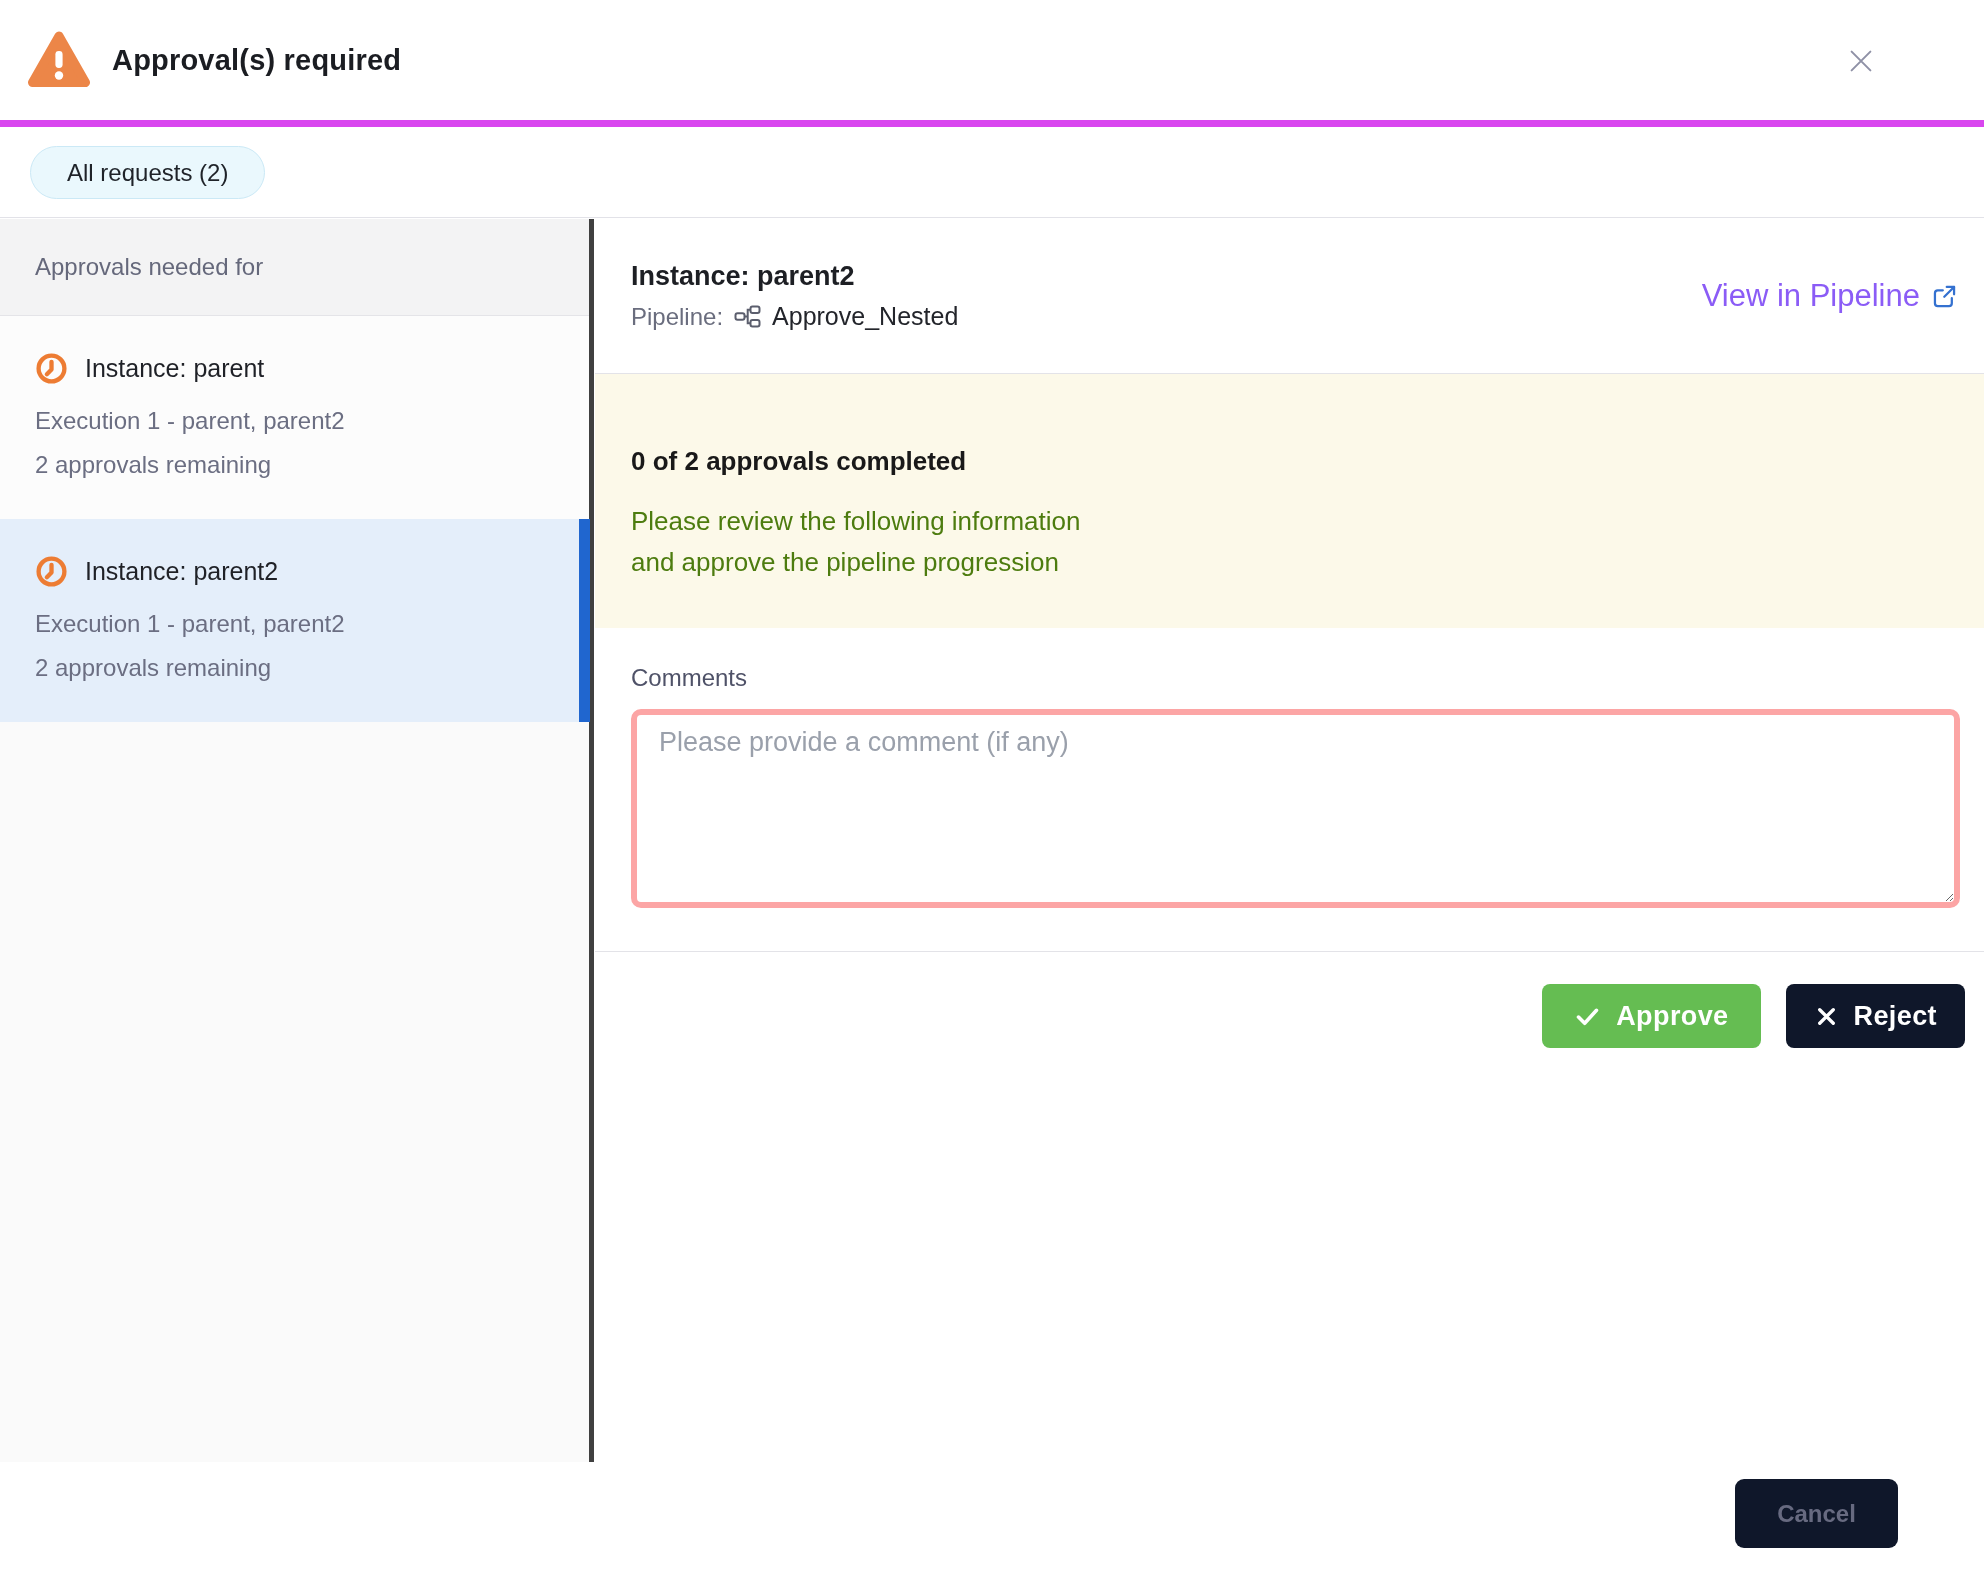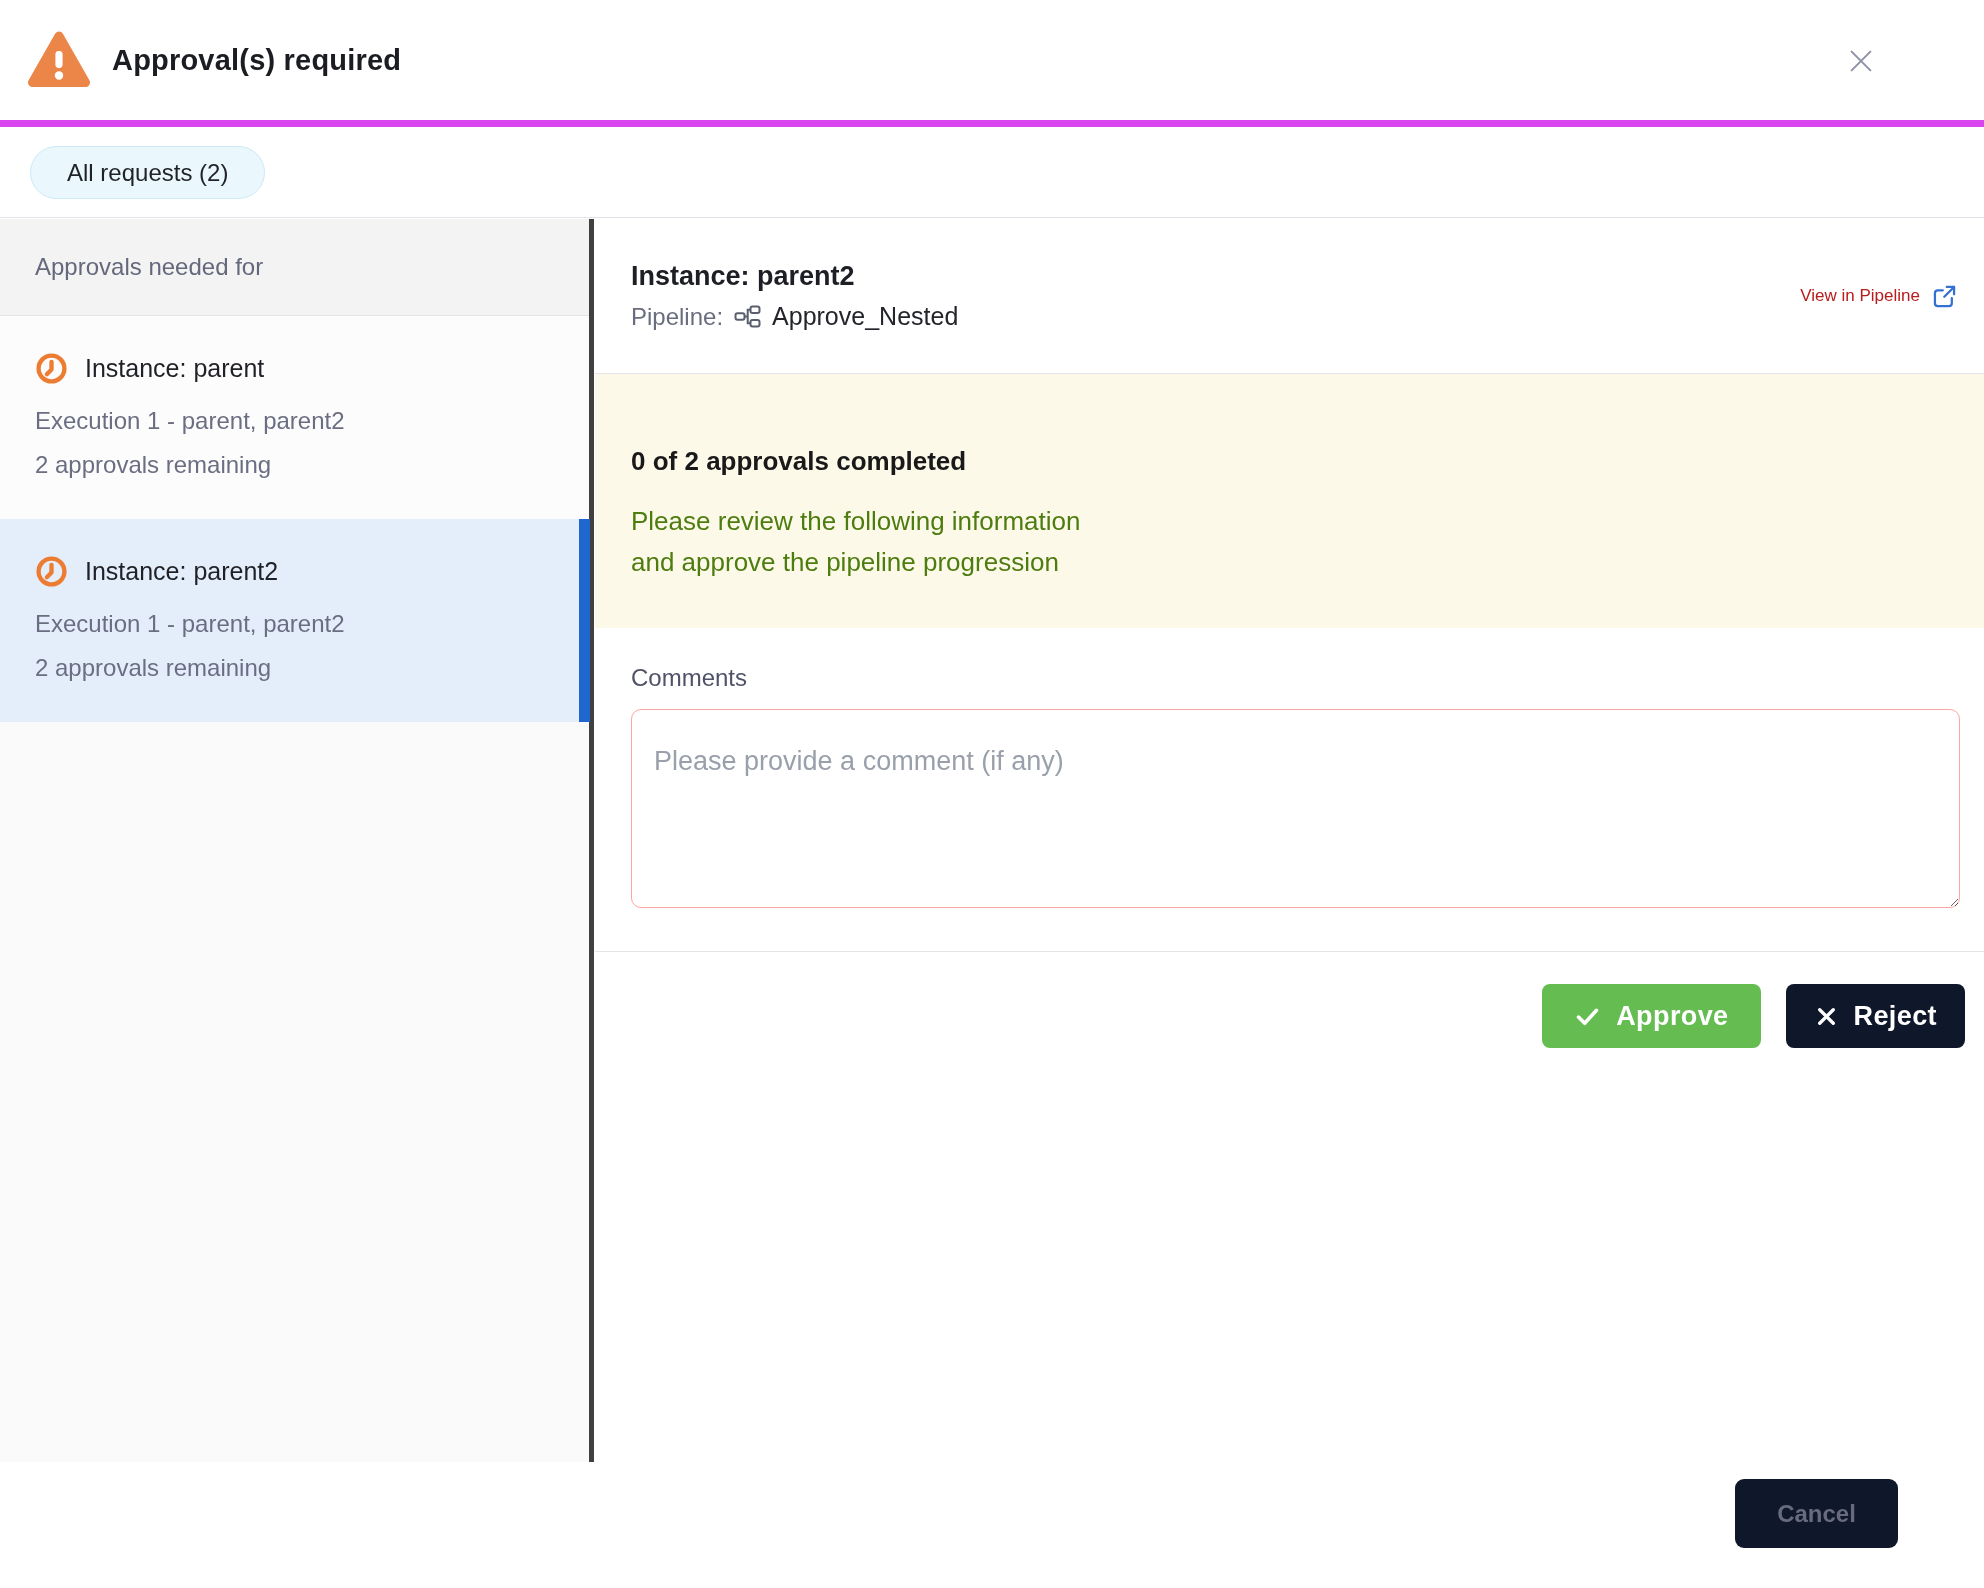--- a/index.html
+++ b/index.html
@@ -56,29 +56,29 @@
   .detail-header {
     height:155px; border-bottom:1px solid #e3e3e8;
     display:flex; align-items:center; justify-content:space-between;
     padding:0 26px 0 36px; background:#fff;
   }
   .detail-title { font-size:27px; font-weight:bold; color:#1d1f24; }
   .pipeline-row { margin-top:10px; display:flex; align-items:center; gap:11px; font-size:24px; color:#6a6d7e; }
   .pipeline-name { font-size:25px; color:#23252b; }
   .view-link {
     display:flex; align-items:center; gap:11px; border:none; background:none;
-    color:#b91c1c; font-size:17px; cursor:pointer; font-family:inherit;
+    color:#8b5cf6; font-size:31px; cursor:pointer; font-family:inherit;
   }
   .banner { height:254px; background:#fcf9e9; padding:72px 36px 0; }
   .banner-headline { font-size:26px; font-weight:bold; color:#191919; }
   .banner-message { margin-top:24px; font-size:26px; color:#4d7c0f; line-height:41px; }
   .comments-label { margin:36px 0 0 36px; font-size:24px; color:#4f5268; }
   .comment-box {
     display:block; margin:17px 24px 0 36px; width:1329px; height:199px;
-    border:1px solid #fca5a5; border-radius:10px; padding:36px 22px;
+    border:6px solid #fca5a5; border-radius:10px; padding:12px 22px;
     font-size:27px; color:#33363e; resize:vertical; background:#fff;
     font-family:inherit; outline:none;
   }
   .comment-box::placeholder { color:#9aa0ab; }
   .actions-divider { margin-top:43px; border:none; border-top:1px solid #e3e3e8; height:0; }
   .actions { margin-top:32px; display:flex; justify-content:flex-end; gap:25px; padding-right:19px; }
   .btn {
     height:64px; border:none; border-radius:8px; color:#fff;
     font-size:27px; font-weight:bold; letter-spacing:.4px;
     display:flex; align-items:center; gap:15px; cursor:pointer; font-family:inherit;

